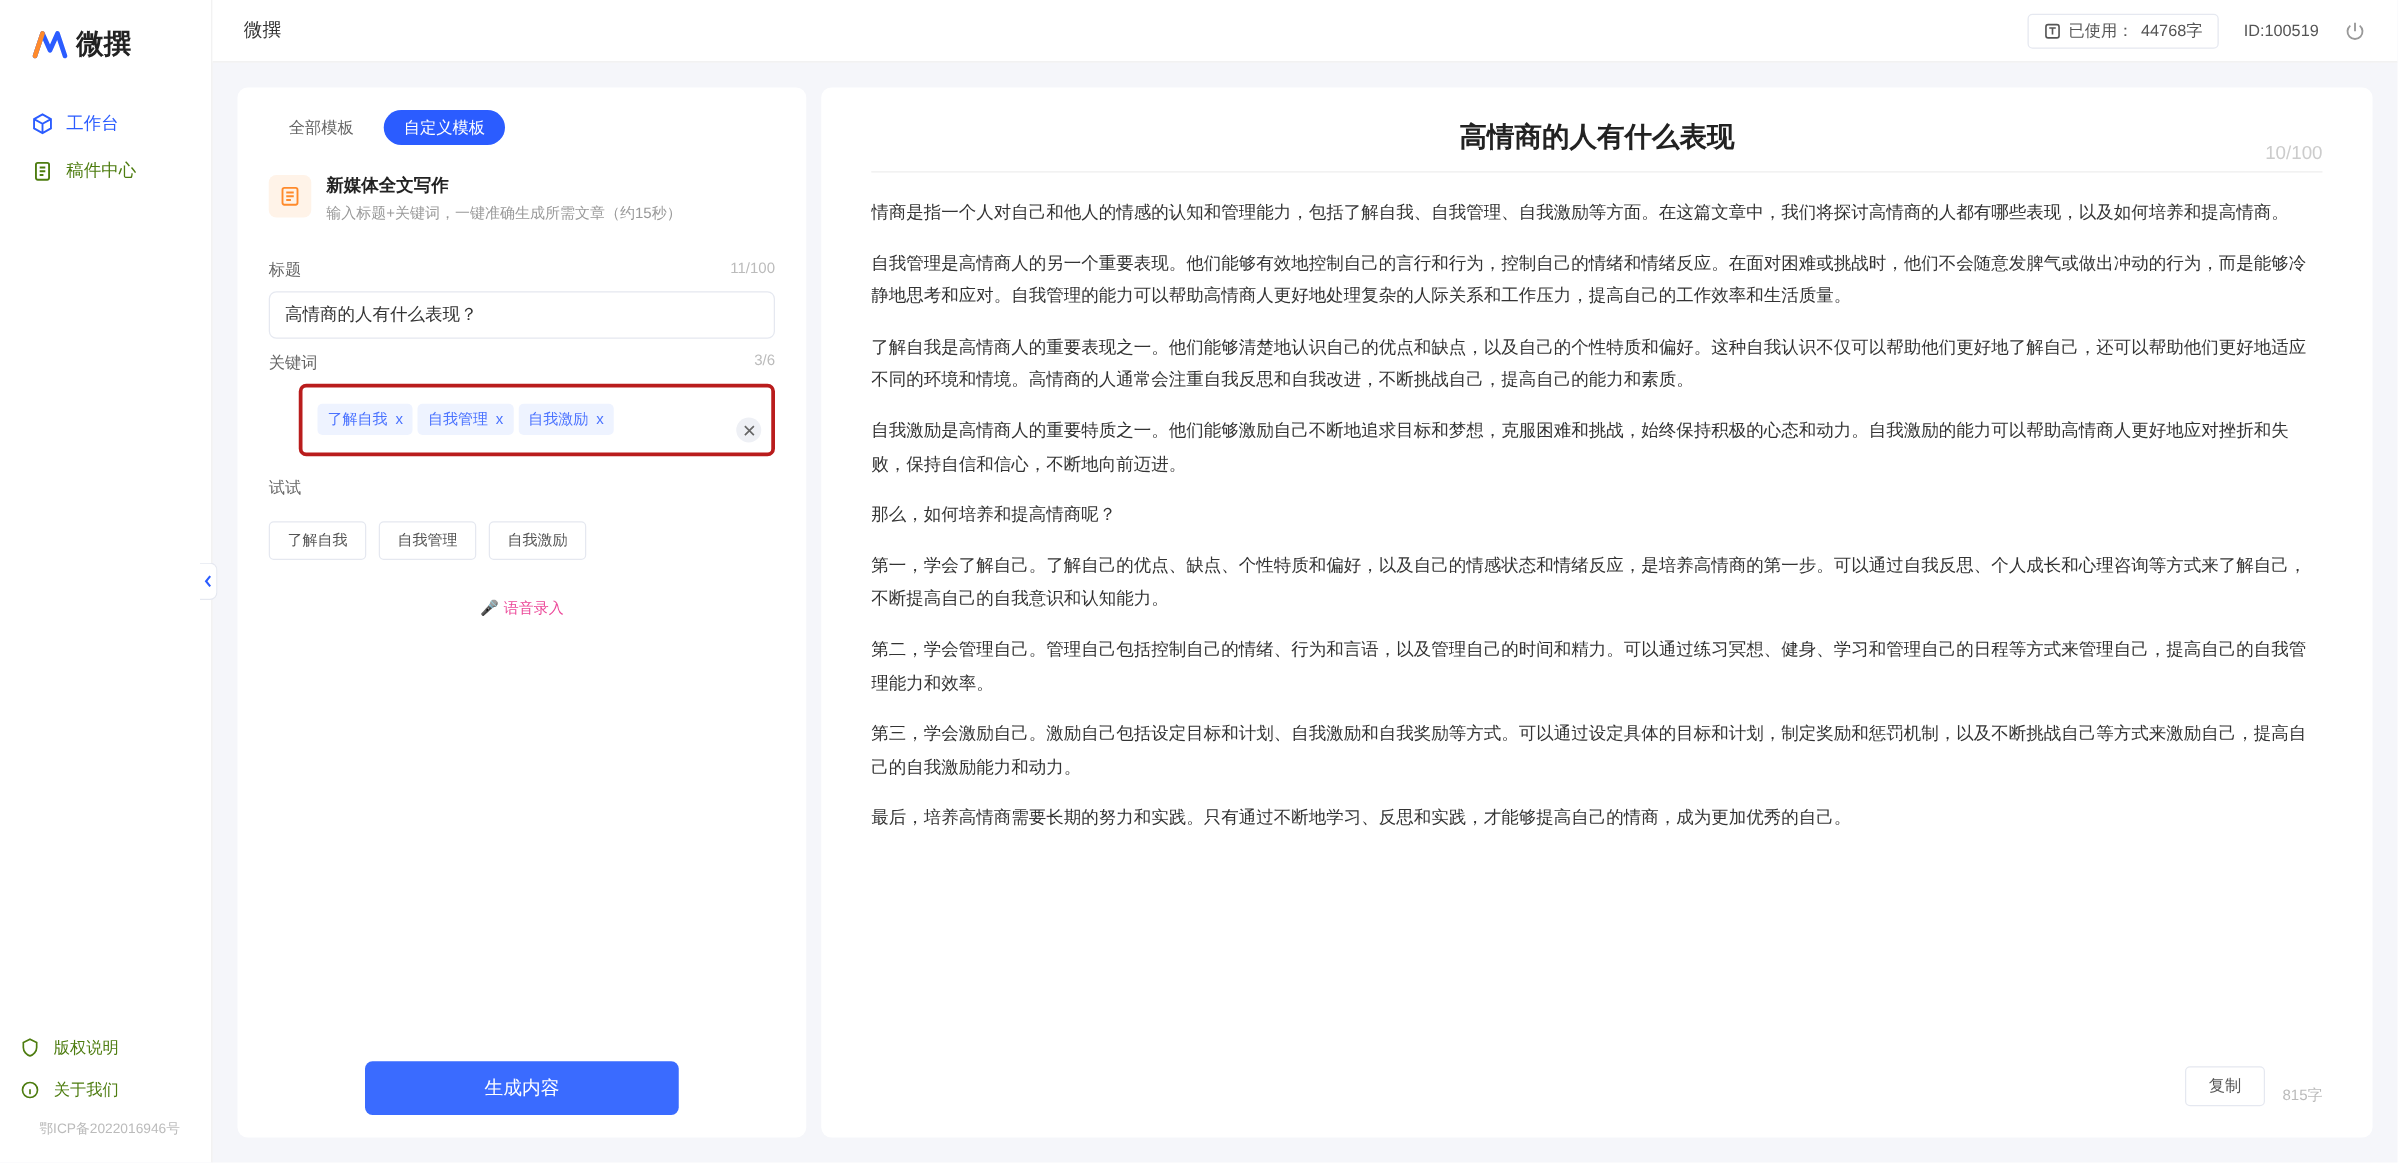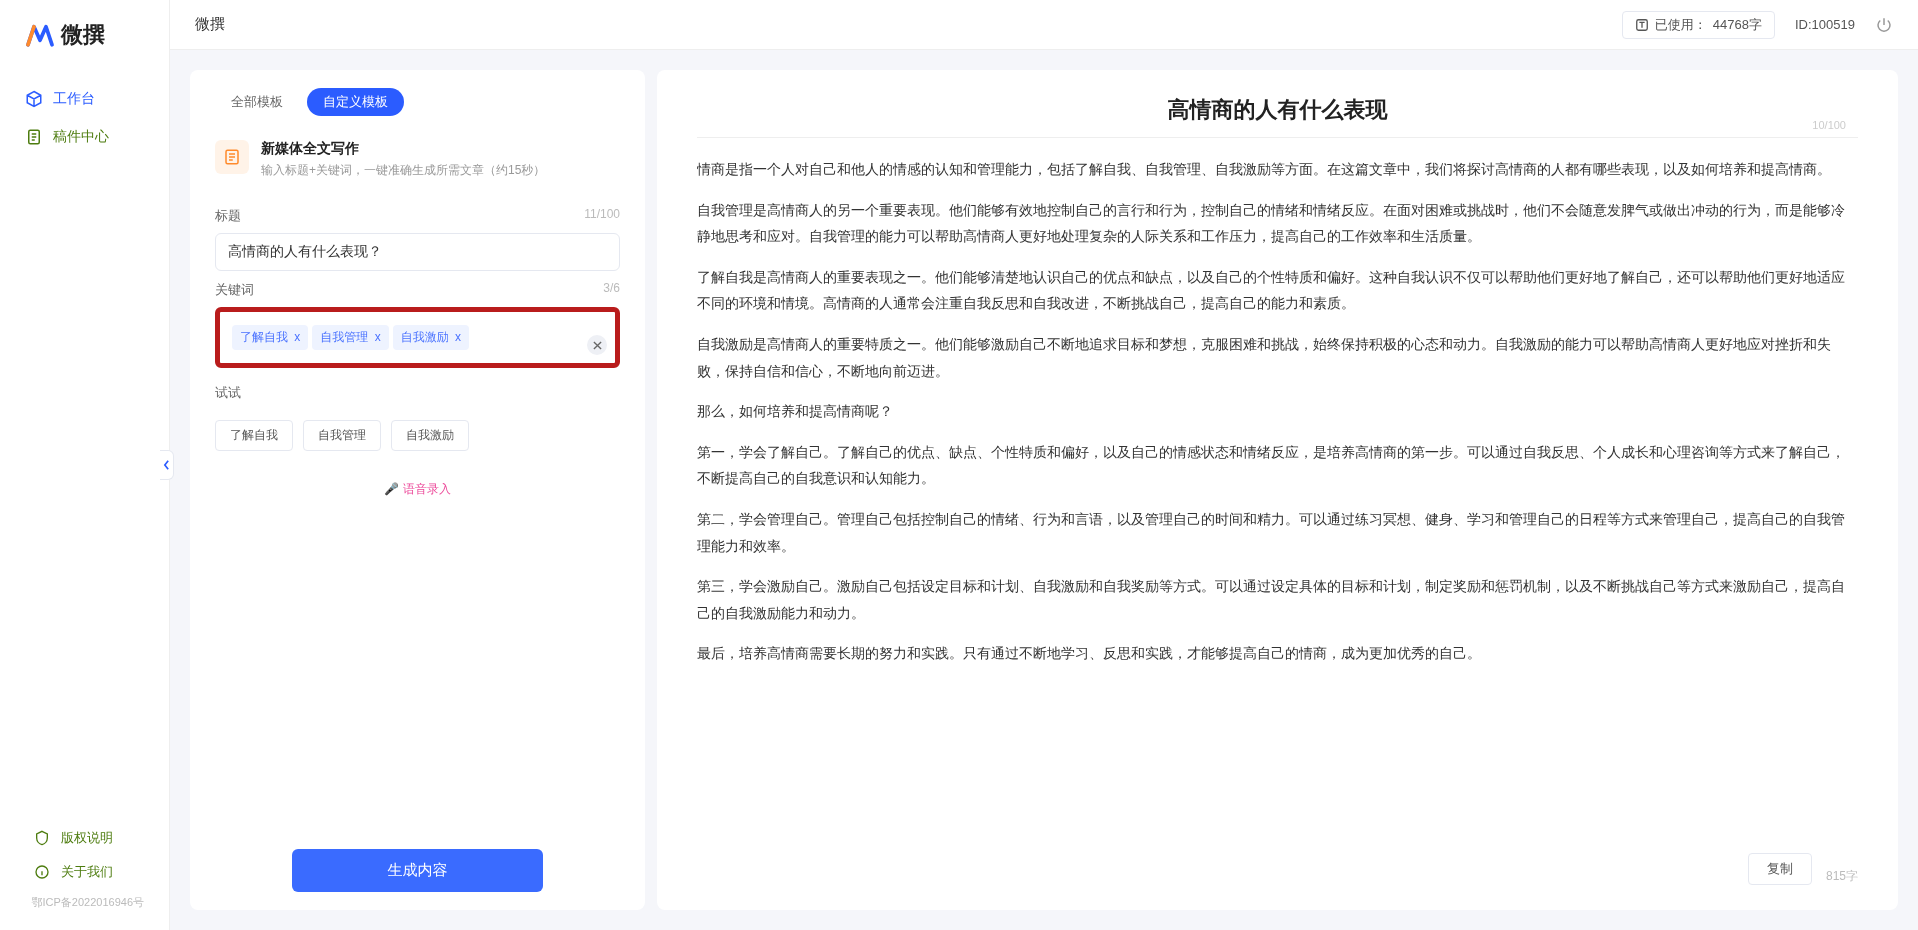--- a/index.html
+++ b/index.html
@@ -10,21 +10,21 @@
 
 .sidebar { width: 170px; background: #fff; display: flex; flex-direction: column; padding: 20px 0; border-right: 1px solid #eee; }
 .logo { display: flex; align-items: center; padding: 0 20px 30px 25px; gap: 6px; }
 .logo-mark { width: 30px; height: 26px; position: relative; }
 .logo-mark svg { width: 100%; height: 100%; }
 .logo-text { font-size: 22px; font-weight: 700; color: #222; }
 .nav { flex: 1; }
 .nav-item { display: flex; align-items: center; gap: 10px; padding: 10px 25px; cursor: pointer; color: #4d7c0f; }
 .nav-item.active { color: #2b5cff; }
 .nav-item .icon { width: 18px; height: 18px; display: inline-flex; align-items: center; justify-content: center; }
-.sidebar-footer { padding: 0 33px; }
+.sidebar-footer { padding: 0 15px; }
 .sidebar-footer .nav-item { padding: 8px 0; font-size: 13px; }
 .icp { font-size: 11px; color: #bbb; padding: 6px 25px 0; text-align: right; }
 
 
 .collapse-handle { position: absolute; left: 160px; top: 50%; transform: translateY(-50%); width: 14px; height: 30px; background: #fff; border: 1px solid #e5e8f0; border-left: none; border-radius: 0 6px 6px 0; display: flex; align-items: center; justify-content: center; color: #2b5cff; font-size: 10px; cursor: pointer; z-index: 5; }
 
 
 .main { flex: 1; display: flex; flex-direction: column; }
 .topbar { height: 50px; background: #fff; display: flex; align-items: center; padding: 0 25px; border-bottom: 1px solid #eee; }
 .topbar-title { font-size: 15px; font-weight: 500; }
@@ -43,36 +43,36 @@
 
 .template-card { display: flex; gap: 12px; padding: 6px 0 18px; }
 .template-icon { width: 34px; height: 34px; background: #fff3e8; border-radius: 6px; display: flex; align-items: center; justify-content: center; color: #ff8a2b; font-size: 16px; }
 .template-info .tname { font-size: 14px; font-weight: 600; color: #222; margin-bottom: 4px; }
 .template-info .tdesc { font-size: 12px; color: #999; }
 
 .field-label { display: flex; justify-content: space-between; font-size: 13px; color: #666; margin: 10px 0 8px; }
 .field-label .counter { color: #bbb; font-size: 12px; }
 .text-input { width: 100%; border: 1px solid #e5e8f0; border-radius: 6px; padding: 10px 12px; font-size: 14px; color: #333; outline: none; }
 
-.keyword-box { border: 5px solid #b91c1c; border-radius: 6px; padding: 10px 12px; min-height: 58px; position: relative; }
+.keyword-box { border: 3px solid #b91c1c; border-radius: 6px; padding: 10px 12px; min-height: 58px; position: relative; margin-left: 24px; }
 .kw-tag { display: inline-block; background: #eef3ff; color: #4a72ff; font-size: 12px; padding: 4px 8px; border-radius: 4px; margin: 3px 4px 3px 0; }
 .kw-tag .x { margin-left: 3px; cursor: pointer; }
 .clear-btn { position: absolute; right: 8px; bottom: 8px; width: 20px; height: 20px; border-radius: 50%; background: #eef0f5; display: flex; align-items: center; justify-content: center; color: #666; font-size: 11px; cursor: pointer; }
 
 .suggest-row { display: flex; gap: 10px; margin-top: 10px; }
 .suggest-chip { border: 1px solid #e5e8f0; border-radius: 4px; padding: 6px 14px; font-size: 12px; color: #555; cursor: pointer; }
 .voice-hint { text-align: center; color: #ec4899; font-size: 12px; margin-top: 30px; }
 
 .generate-btn { margin-top: auto; background: #3a6bff; color: #fff; border: none; border-radius: 6px; padding: 12px; font-size: 15px; cursor: pointer; width: 62%; align-self: center; }
 
 
 .panel-right { flex: 1; background: #fff; border-radius: 8px; padding: 25px 40px; display: flex; flex-direction: column; overflow: hidden; }
 .doc-title-row { border-bottom: 1px solid #eee; padding-bottom: 12px; position: relative; margin-bottom: 18px; }
 .doc-title { text-align: center; font-size: 22px; font-weight: 600; color: #222; }
-.doc-counter { position: absolute; right: 12px; bottom: 6px; font-size: 11px; color: #ccc; }
+.doc-counter { position: absolute; right: 0; bottom: 6px; font-size: 15px; color: #ccc; }
 .doc-body { flex: 1; overflow-y: auto; font-size: 14px; line-height: 1.9; color: #333; }
 .doc-body p { margin-bottom: 14px; }
 .doc-footer { display: flex; justify-content: flex-end; align-items: flex-end; gap: 14px; padding-top: 12px; }
 .copy-btn { border: 1px solid #e5e8f0; background: #fff; padding: 6px 18px; border-radius: 4px; font-size: 13px; cursor: pointer; color: #555; }
 .char-count { font-size: 12px; color: #bbb; }
 
 svg { display: block; }
 </style>
 </head>
 <body>

